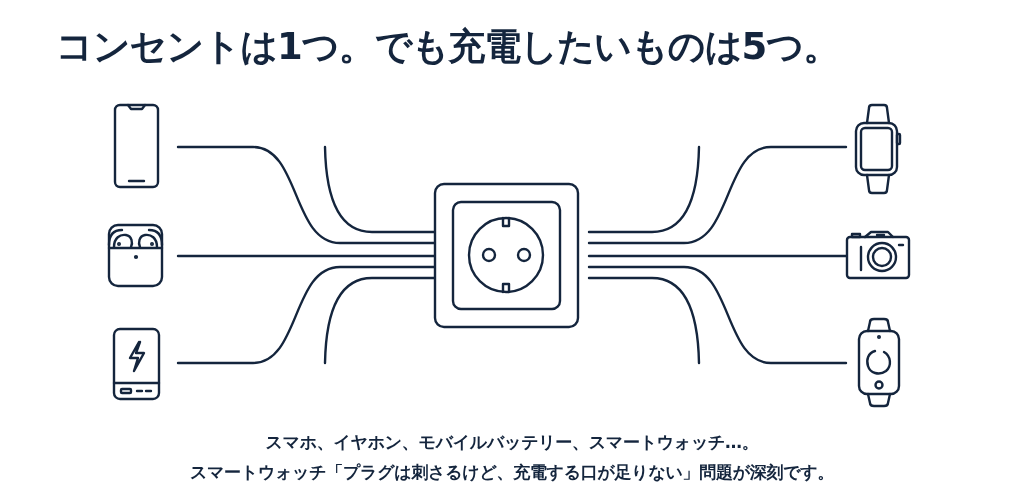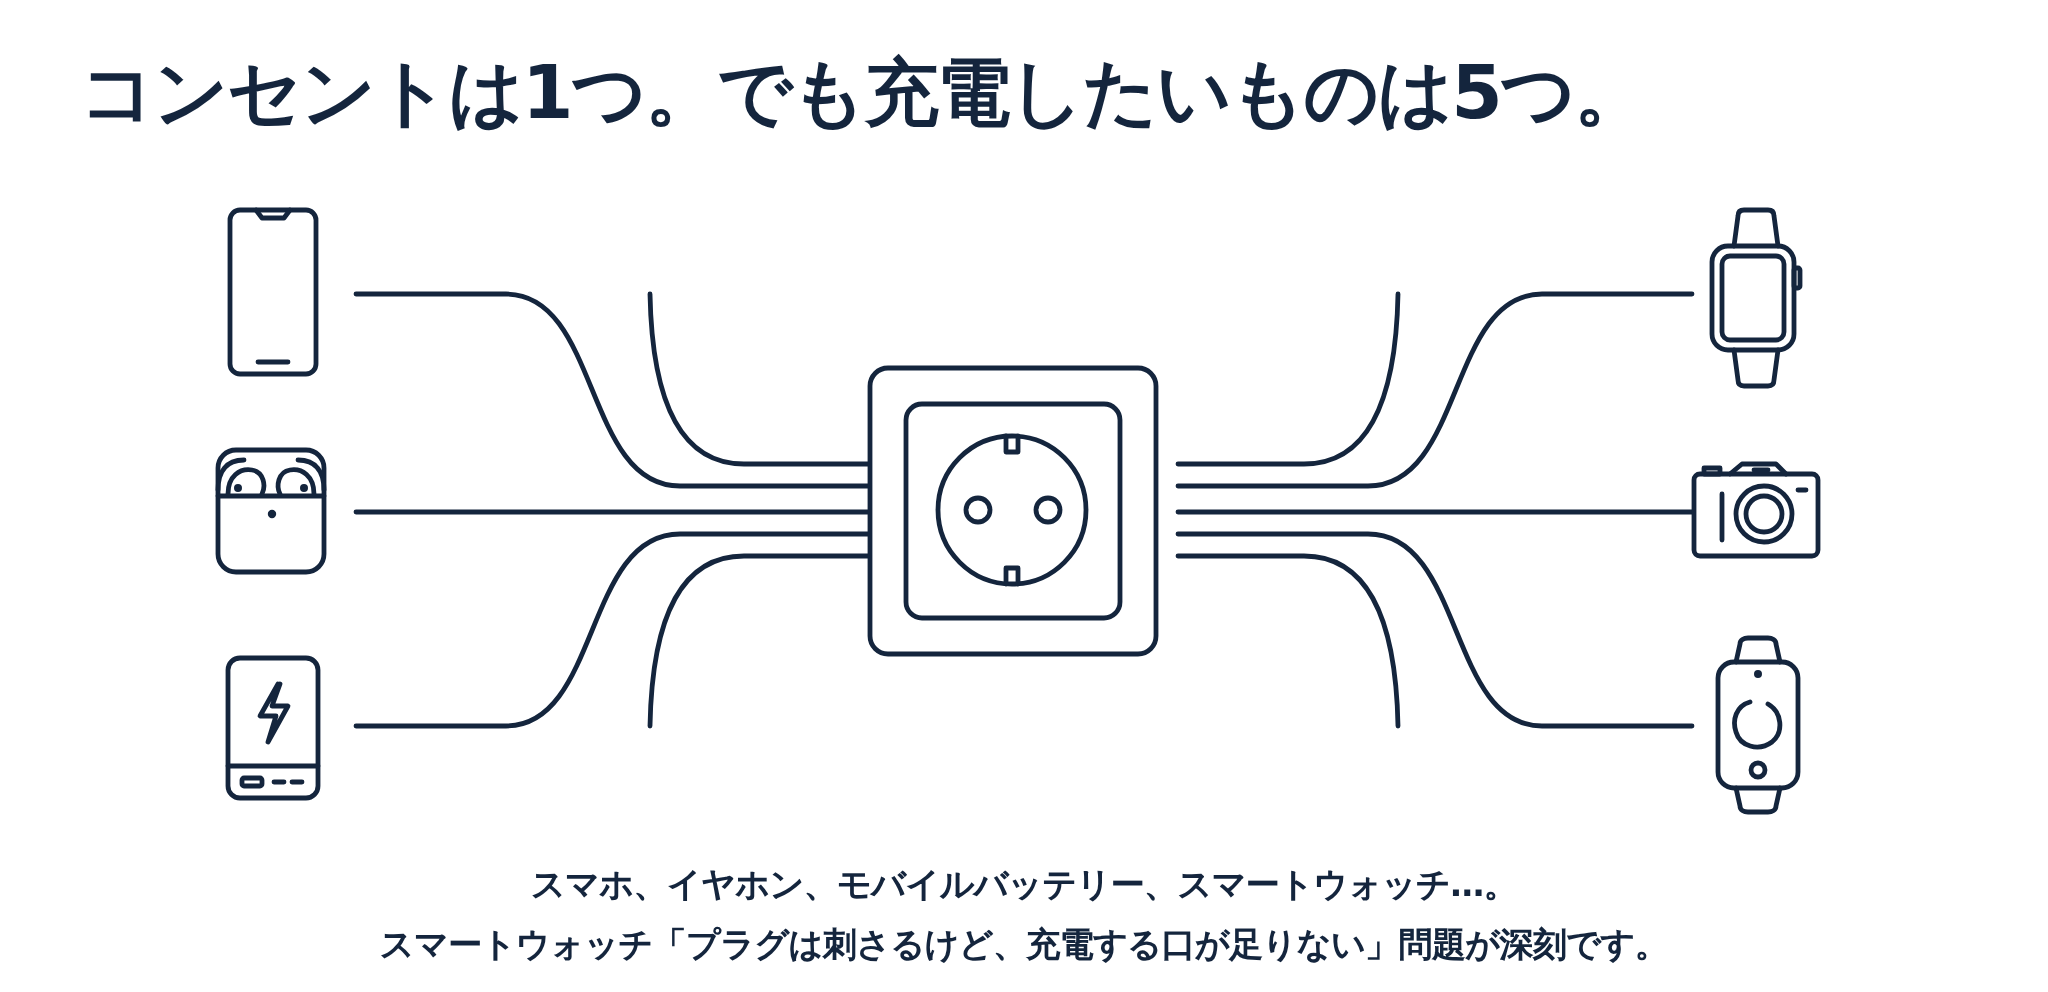--- a/index.html
+++ b/index.html
@@ -6,21 +6,21 @@
     body {
       width: 1024px; height: 496px; overflow: hidden;
       background: #ffffff;
       font-family: "DejaVu Sans", "Liberation Sans", sans-serif;
       color: #14253d;
       position: relative;
     }
     .title {
       position: absolute; left: 0; top: 22px; width: 863px;
       text-align: center; font-size: 37px; font-weight: bold;
-      letter-spacing: -1px; color: #14253d;
+      letter-spacing: -1px; color: #14253d; padding-left: 16px;
     }
     .diagram { position: absolute; left: 0; top: 0; }
     .caption {
       position: absolute; left: 0; width: 1024px; text-align: center;
       font-size: 17px; font-weight: bold; color: #14253d; letter-spacing: -0.3px;
     }
     .caption.l1 { top: 431px; }
     .caption.l2 { top: 461px; }
     svg * { vector-effect: non-scaling-stroke; }
   </style>

